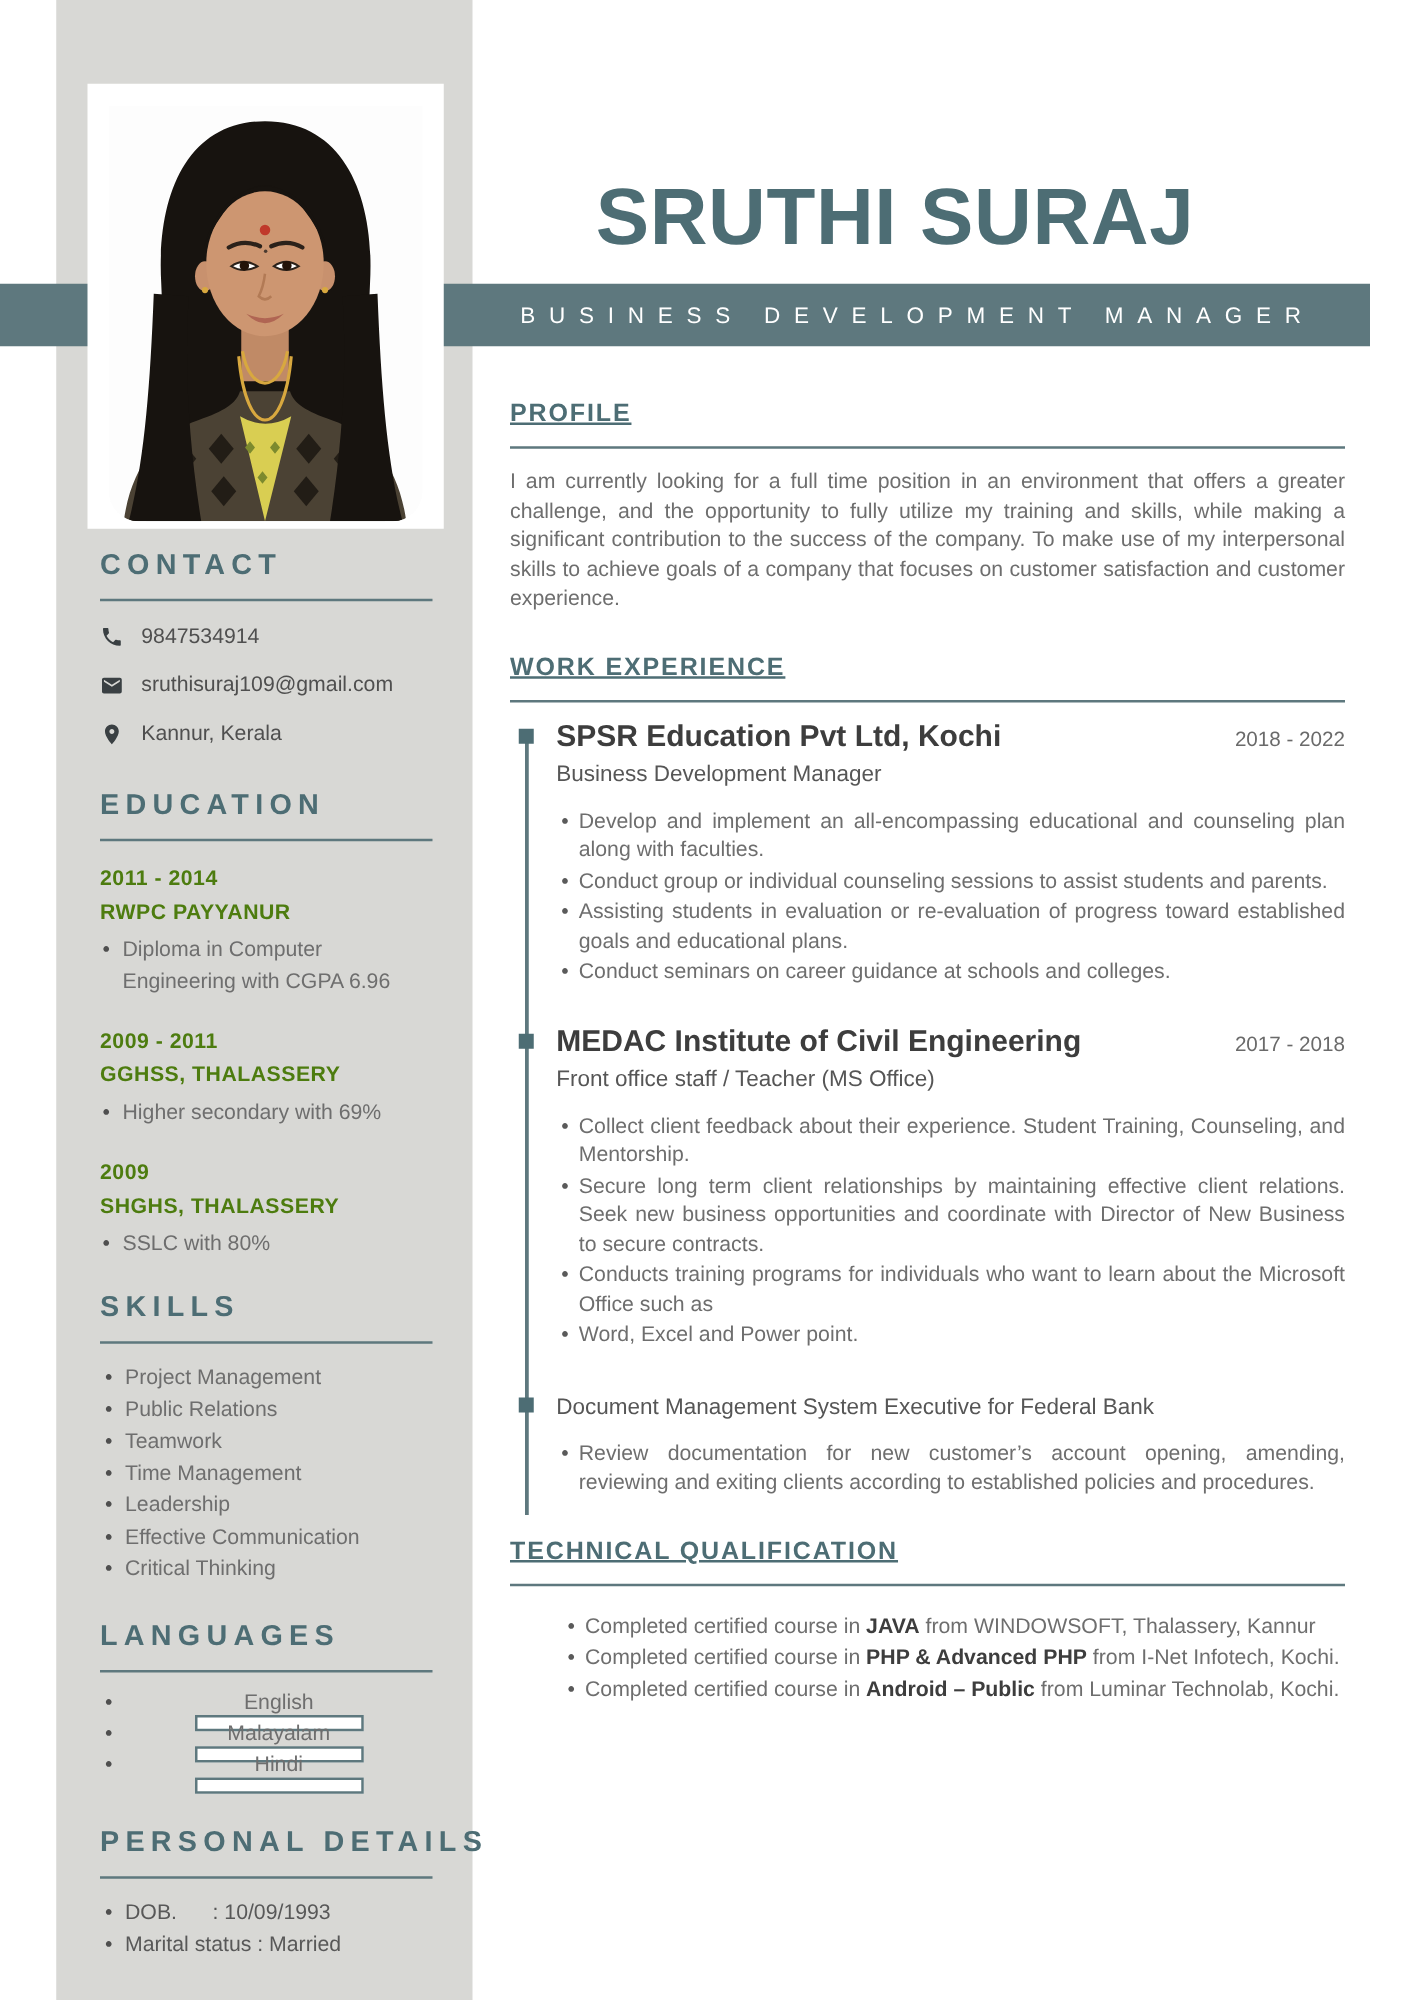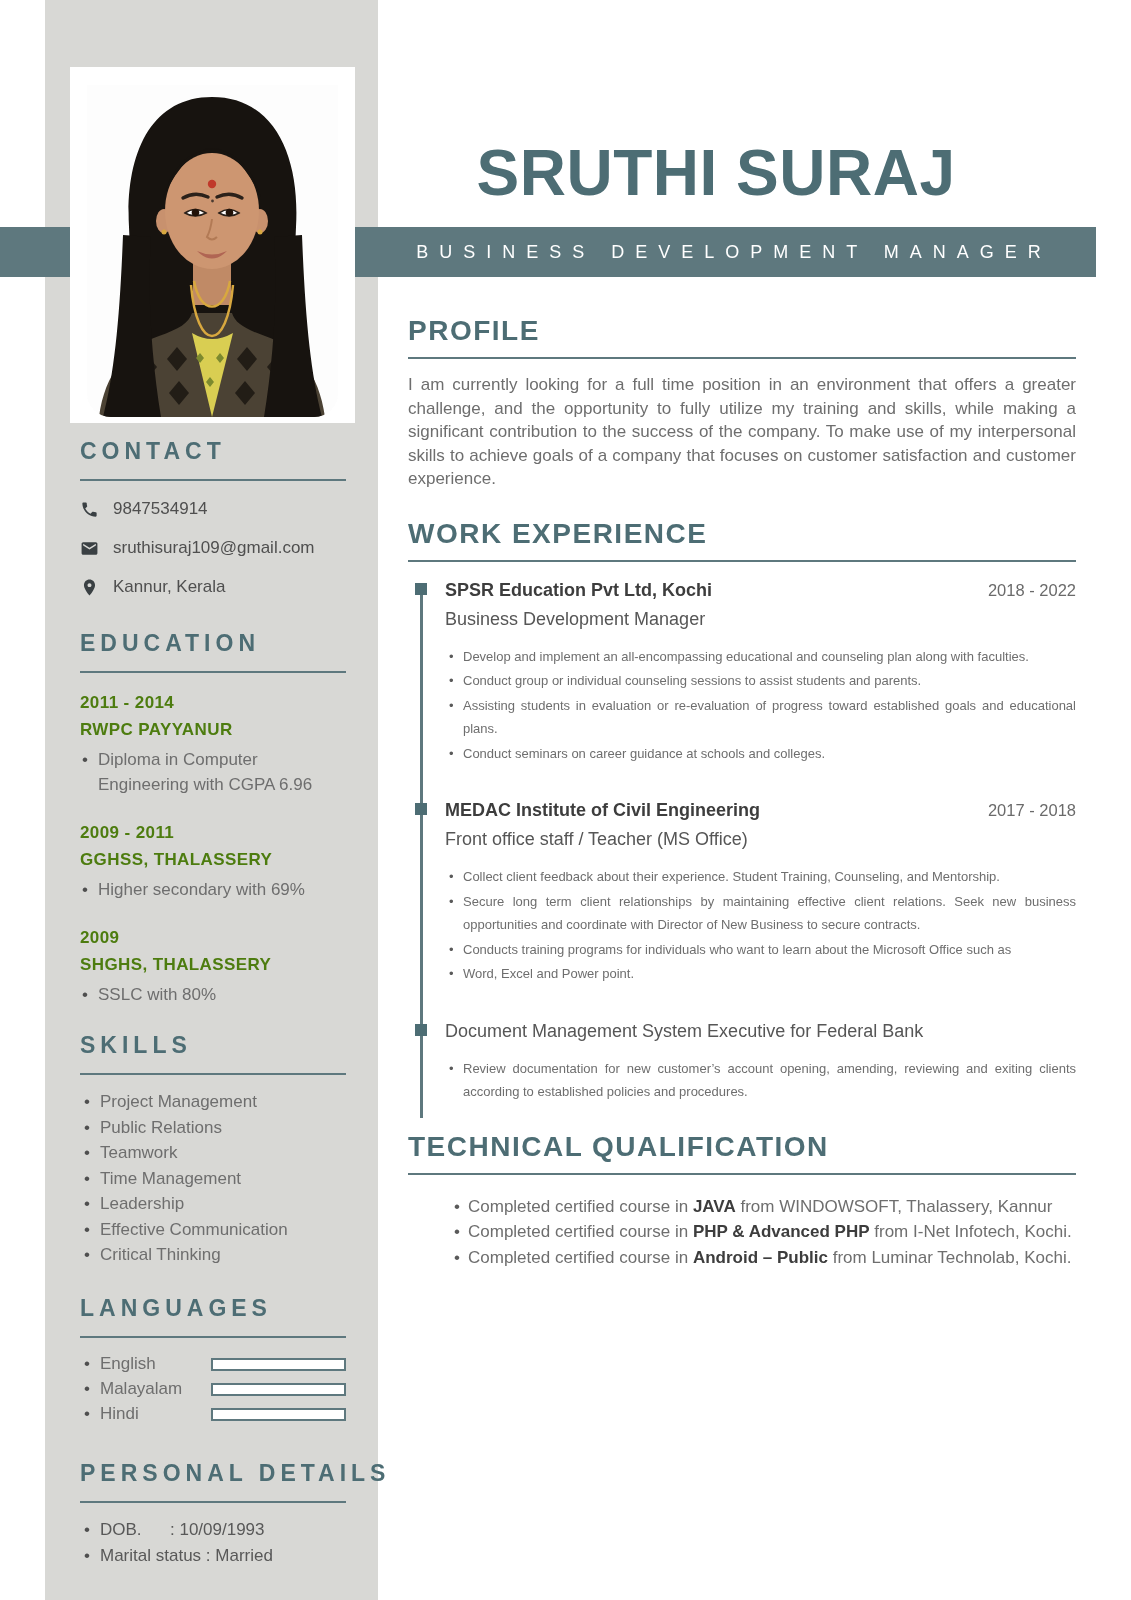--- a/index.html
+++ b/index.html
@@ -45,50 +45,50 @@
   .edu-detail::before{content:"\2022";position:absolute;left:2px;color:#4f4f4f;}
 
   .section-skills{margin-top:24px;}
   .plain-list{margin-top:14px;list-style:none;}
   .plain-list li{font-size:17px;line-height:25.5px;color:var(--text-gray);padding-left:20px;position:relative;}
   .plain-list li::before{content:"\2022";position:absolute;left:4px;color:#4f4f4f;}
 
   .section-languages{margin-top:26px;}
   .lang-list{margin-top:14px;list-style:none;}
   .lang-row{display:flex;align-items:center;height:25px;font-size:17px;color:var(--text-gray);
-    padding-left:20px;position:relative;}
+    padding-left:20px;position:relative;flex-direction:column;}
   .lang-row::before{content:"\2022";position:absolute;left:4px;color:#4f4f4f;}
   .lang-label{flex:1 1 auto;}
   .lang-bar{flex:0 0 auto;width:135px;height:13px;border:2px solid var(--accent-teal);background:#fff;}
   .lang-fill{height:100%;background:var(--accent-teal);}
 
   .section-personal{margin-top:32px;}
   .pd-list{margin-top:14px;list-style:none;}
   .pd-list li{font-size:17px;line-height:26px;color:#585858;padding-left:20px;position:relative;}
   .pd-list li::before{content:"\2022";position:absolute;left:4px;color:#4f4f4f;}
   .pd-label{display:inline-block;min-width:70px;}
 
   
   .main-content{position:absolute;left:408px;top:318px;width:668px;}
-  .main-h{font-size:28px;font-weight:800;letter-spacing:1.5px;color:var(--heading-teal);line-height:26px;white-space:nowrap;}
+  .main-h{font-size:20px;font-weight:800;letter-spacing:1.5px;color:var(--heading-teal);line-height:26px;white-space:nowrap;text-decoration:underline;}
   .main-rule{height:2px;background:var(--accent-teal);margin-top:13px;}
   .profile-text{margin-top:14px;font-size:17px;line-height:23.5px;color:var(--text-gray);text-align:justify;}
 
   .section-work{margin-top:30px;}
   .jobs{position:relative;margin-top:16px;}
   .jobs .timeline-line{position:absolute;left:12px;top:8px;bottom:-14px;width:2.5px;background:var(--accent-teal);}
   .job{position:relative;padding-left:37px;margin-bottom:33px;}
   .job:last-child{margin-bottom:0;}
   .job .tl-square{position:absolute;left:7px;top:5px;width:12px;height:12px;background:var(--heading-teal);}
   .job-head{display:flex;justify-content:space-between;align-items:baseline;}
-  .job-title{font-size:18px;font-weight:700;color:var(--dark-text);line-height:24px;}
+  .job-title{font-size:24px;font-weight:700;color:var(--dark-text);line-height:24px;}
   .job-dates{font-size:16.5px;color:#6a6a6a;white-space:nowrap;}
   .job-role{margin-top:5px;font-size:18px;color:#565656;line-height:24px;}
   .job-bullets{margin-top:14px;list-style:none;}
-  .job-bullets li{font-size:13px;line-height:23.5px;color:var(--text-gray);text-align:justify;
+  .job-bullets li{font-size:17px;line-height:23.5px;color:var(--text-gray);text-align:justify;
     padding-left:18px;position:relative;margin-bottom:1px;}
   .job-bullets li::before{content:"\2022";position:absolute;left:4px;color:#5a5a5a;}
 
   .section-tech{margin-top:30px;}
   .tech-list{margin-top:20px;list-style:none;}
   .tech-list li{font-size:17px;line-height:23.5px;color:var(--text-gray);text-align:justify;
     padding-left:60px;position:relative;margin-bottom:2px;}
   .tech-list li::before{content:"\2022";position:absolute;left:46px;color:#5a5a5a;}
   .tech-list b{color:var(--dark-text);font-weight:700;}
 </style>

